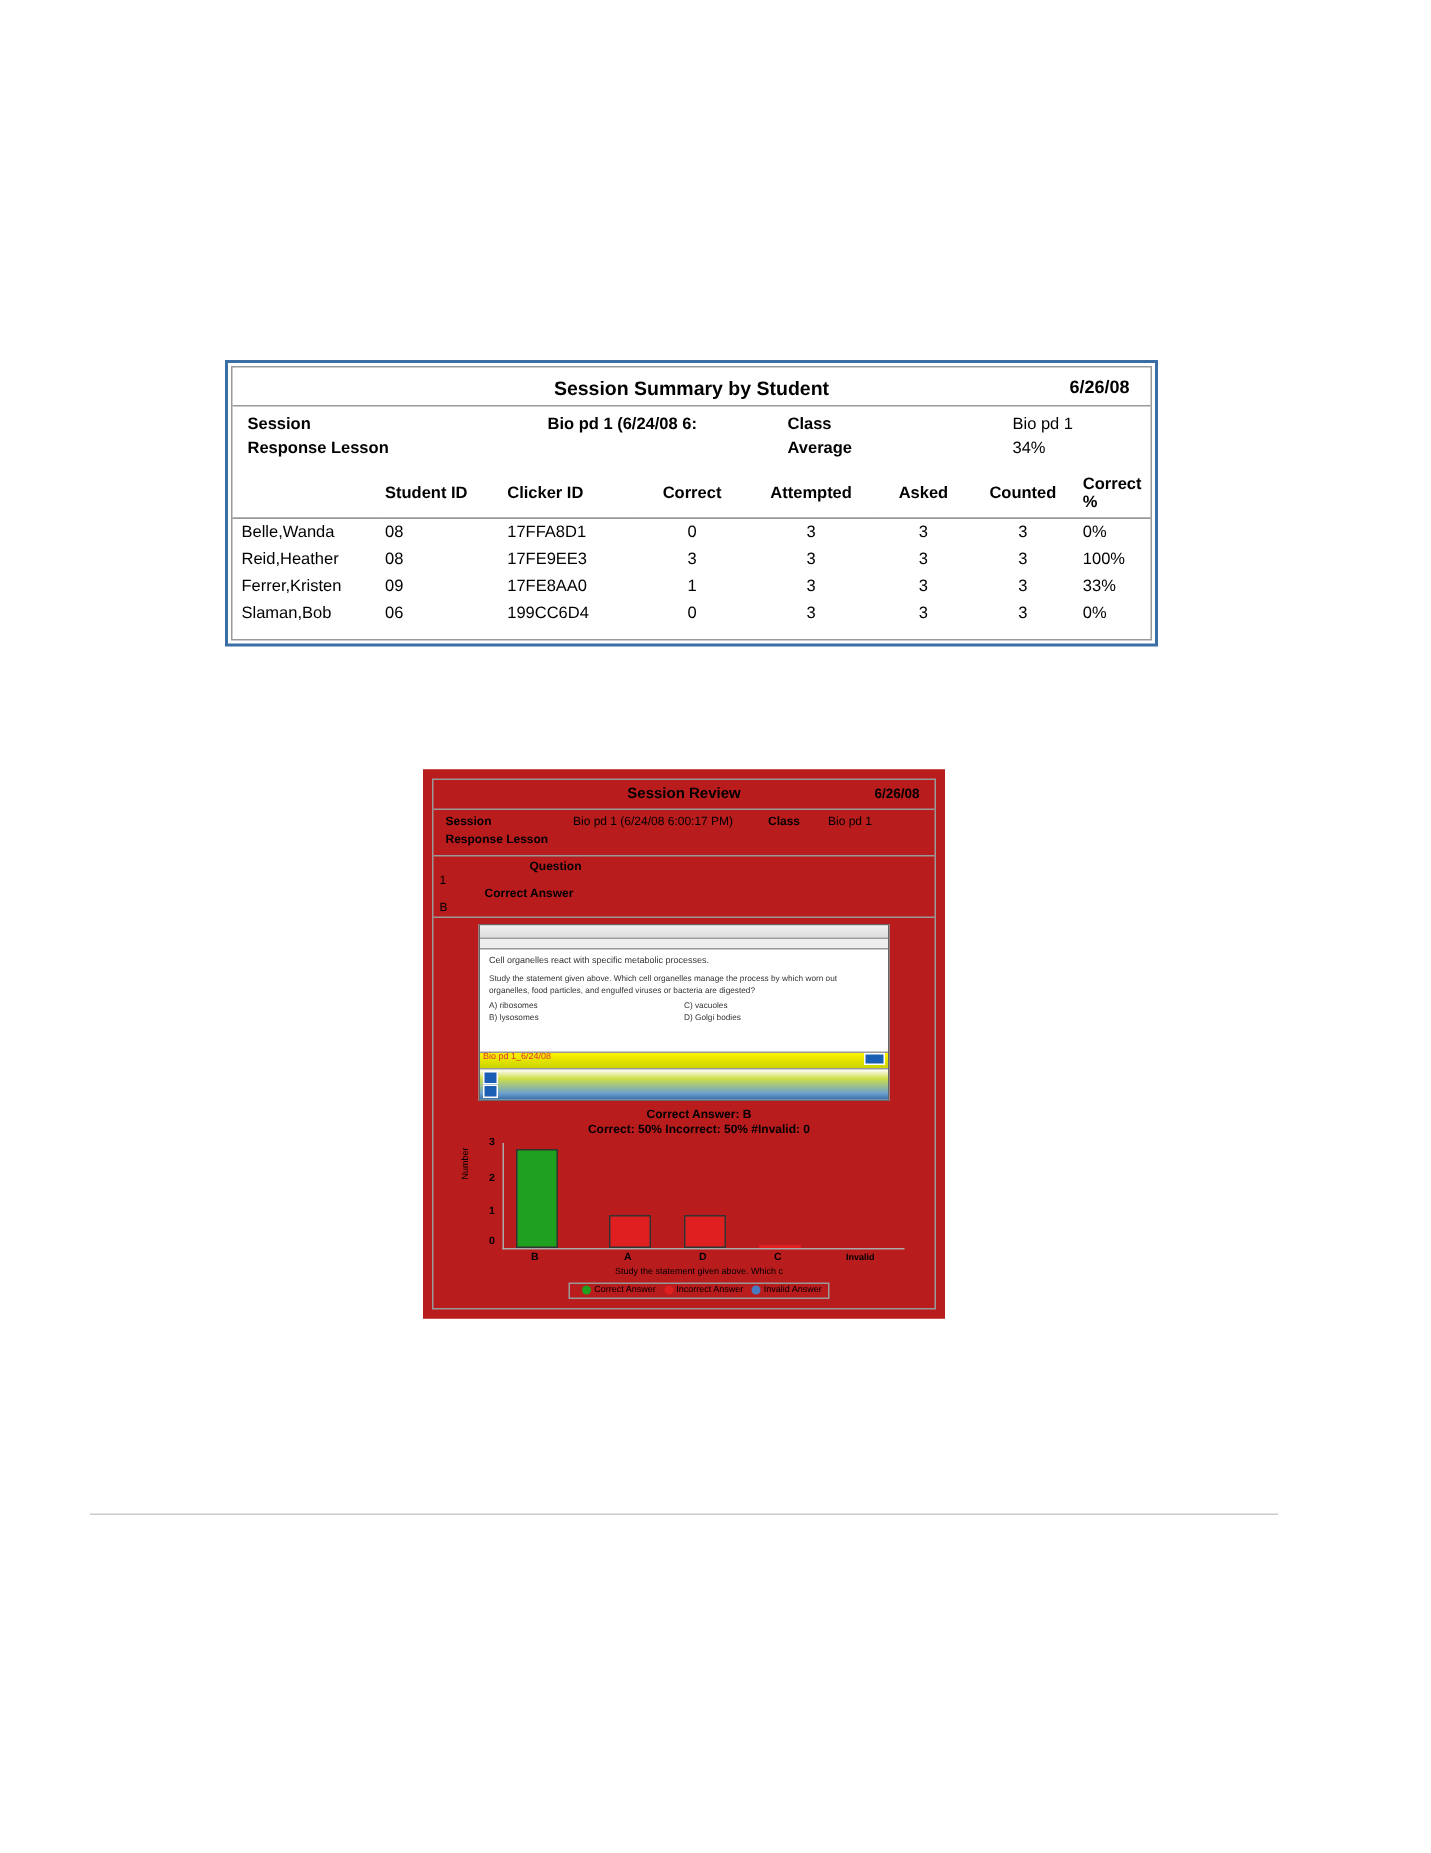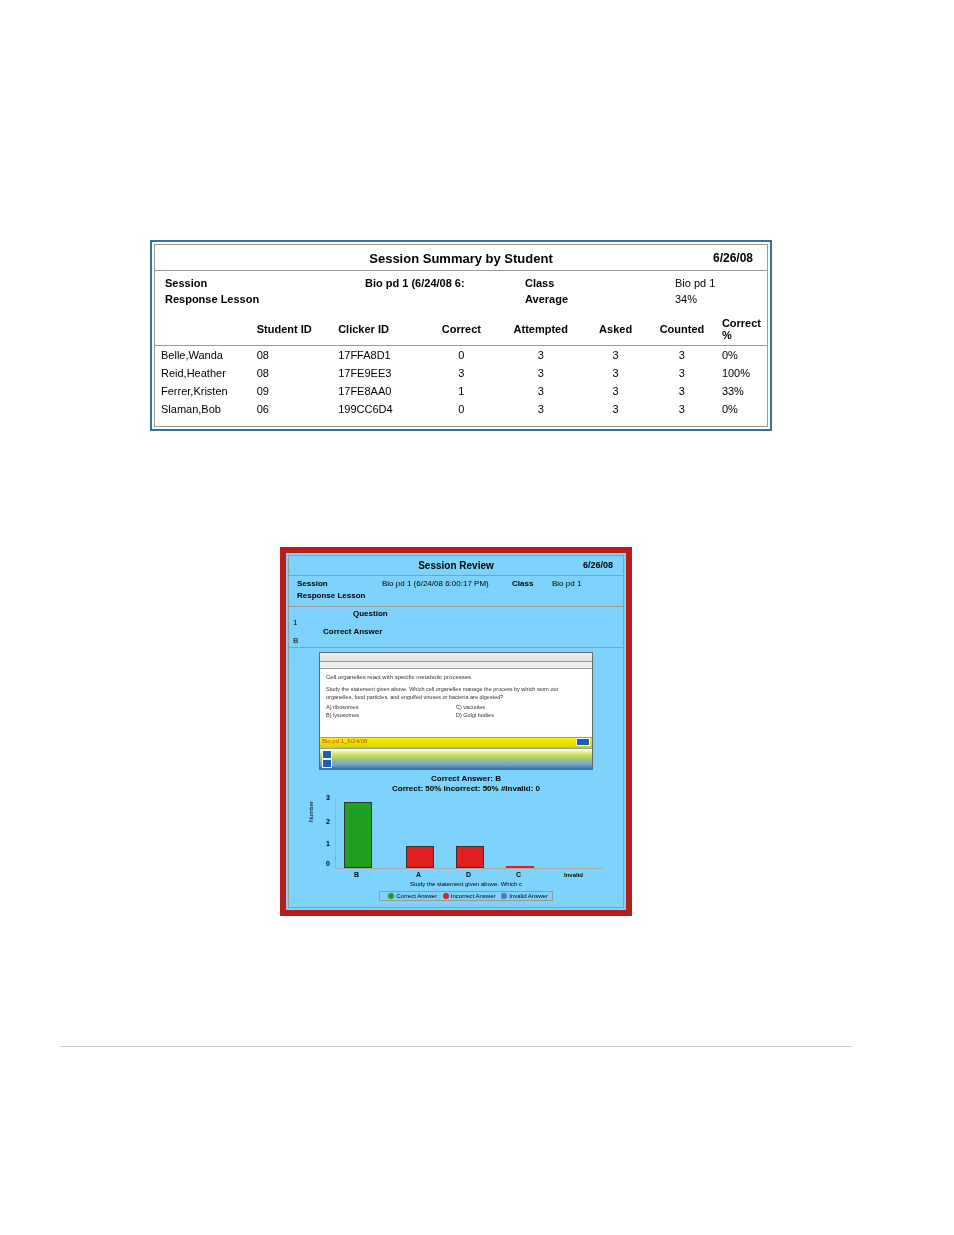--- a/index.html
+++ b/index.html
@@ -70,23 +70,23 @@
   }
   table.stud td {
     padding: 3px 6px;
   }
   table.stud th.num, table.stud td.num { text-align: center; }
   table.stud th.rt, table.stud td.rt { text-align: left; margin-top: 31px; }
 
   
   .report2 {
     width: 340px;
-    margin: 116px auto 0;
-    border: 6px solid #b91c1c;
-    background: #7dd3fc;
+    margin: 82px auto 0;
+    border: 4px solid #b91c1c;
+    background: #b91c1c;
     font-size: 8px;
   }
   .report2 .inner2 {
     border: 1px solid #999;
     margin: 2px;
     padding: 0 0 4px 0;
   }
   .report2 .title2 {
     text-align: center;
     font-weight: bold;

